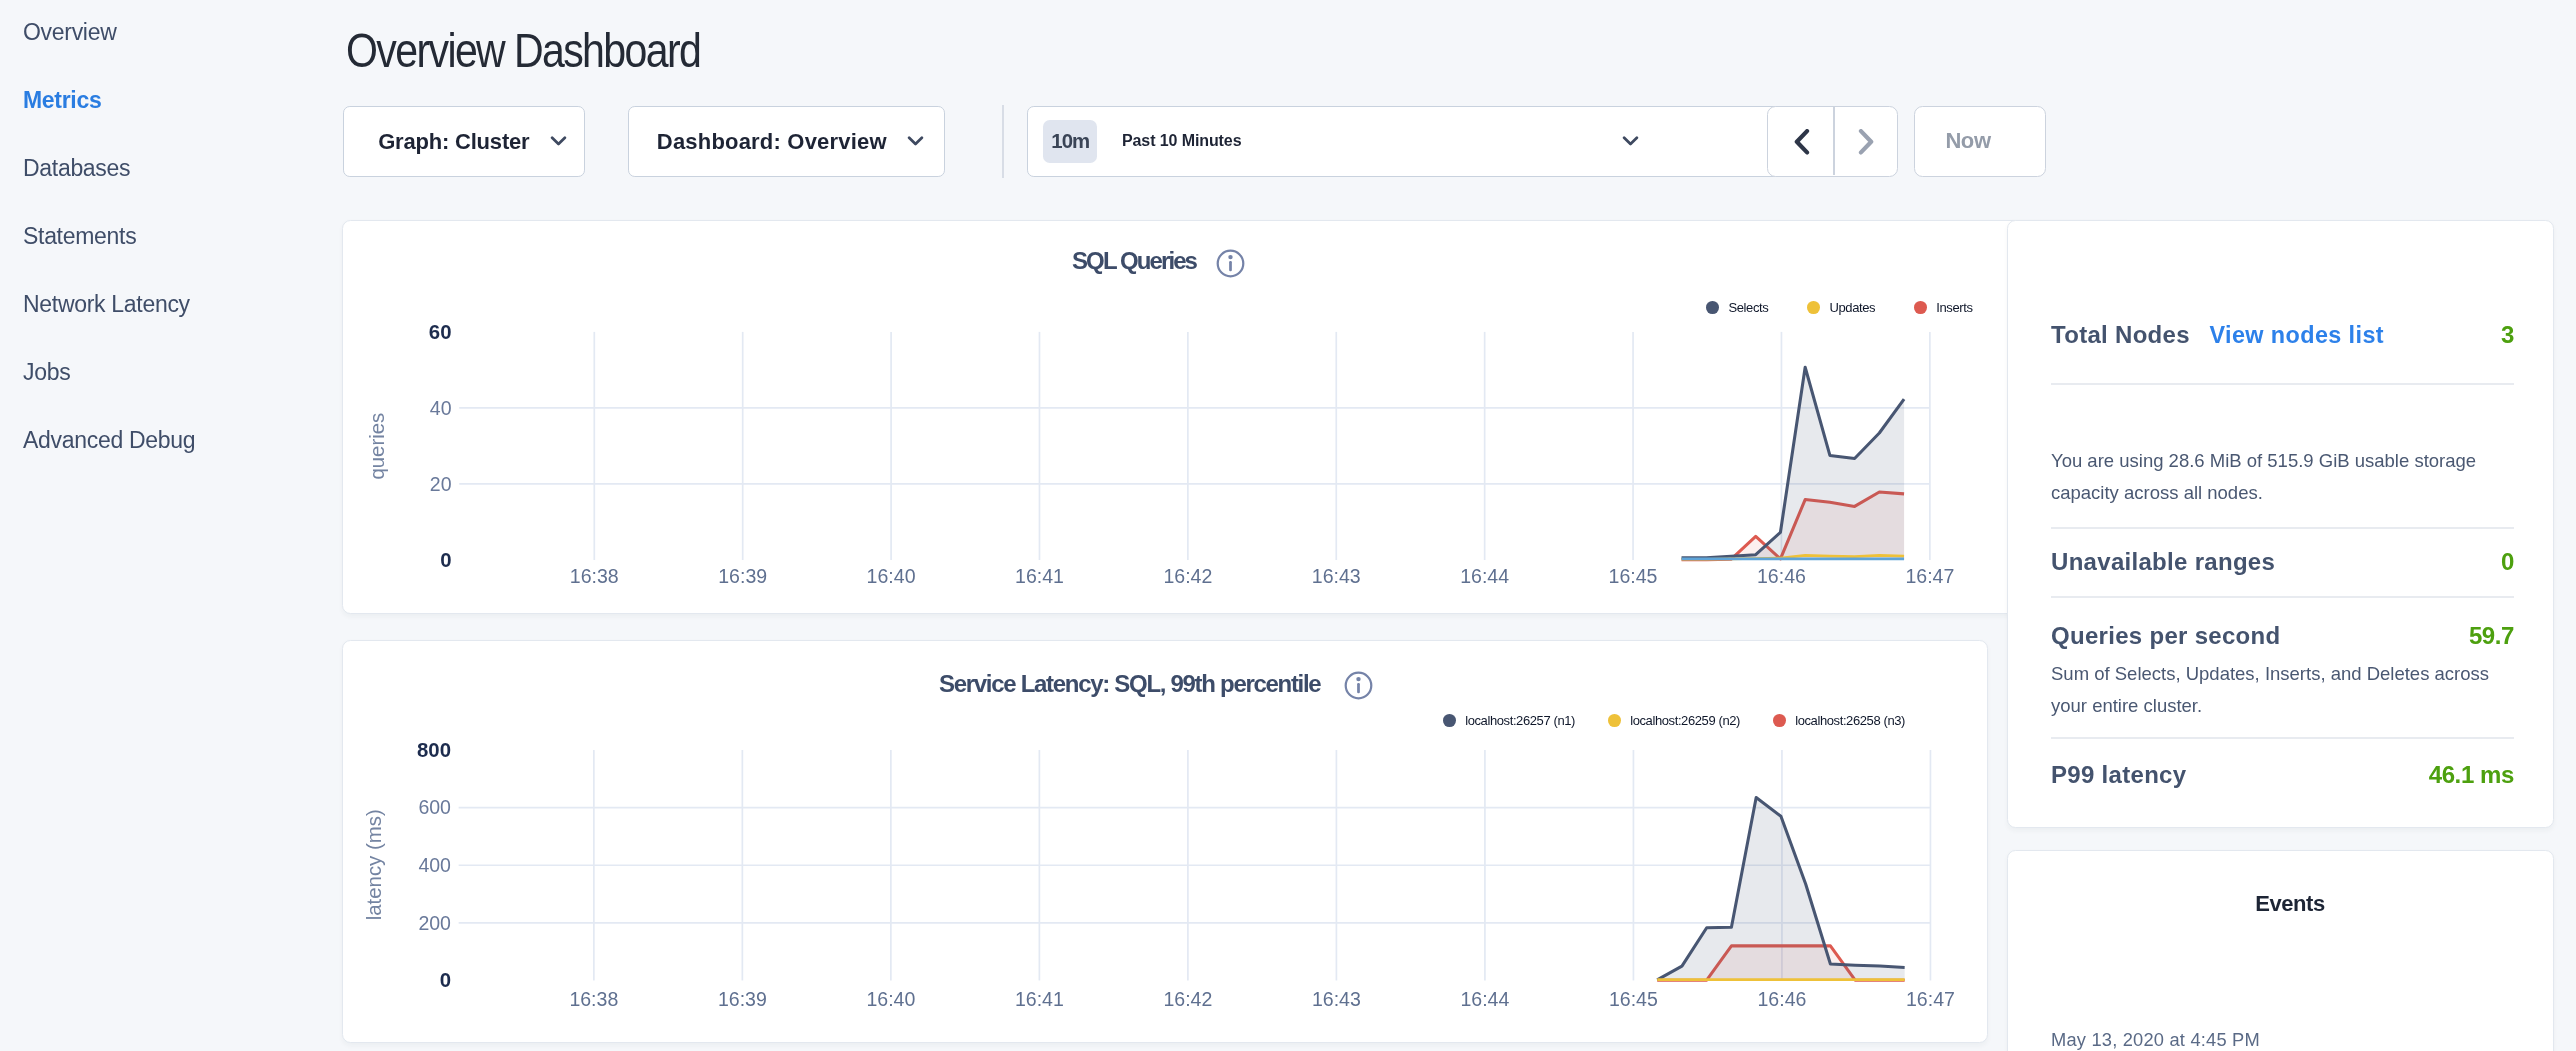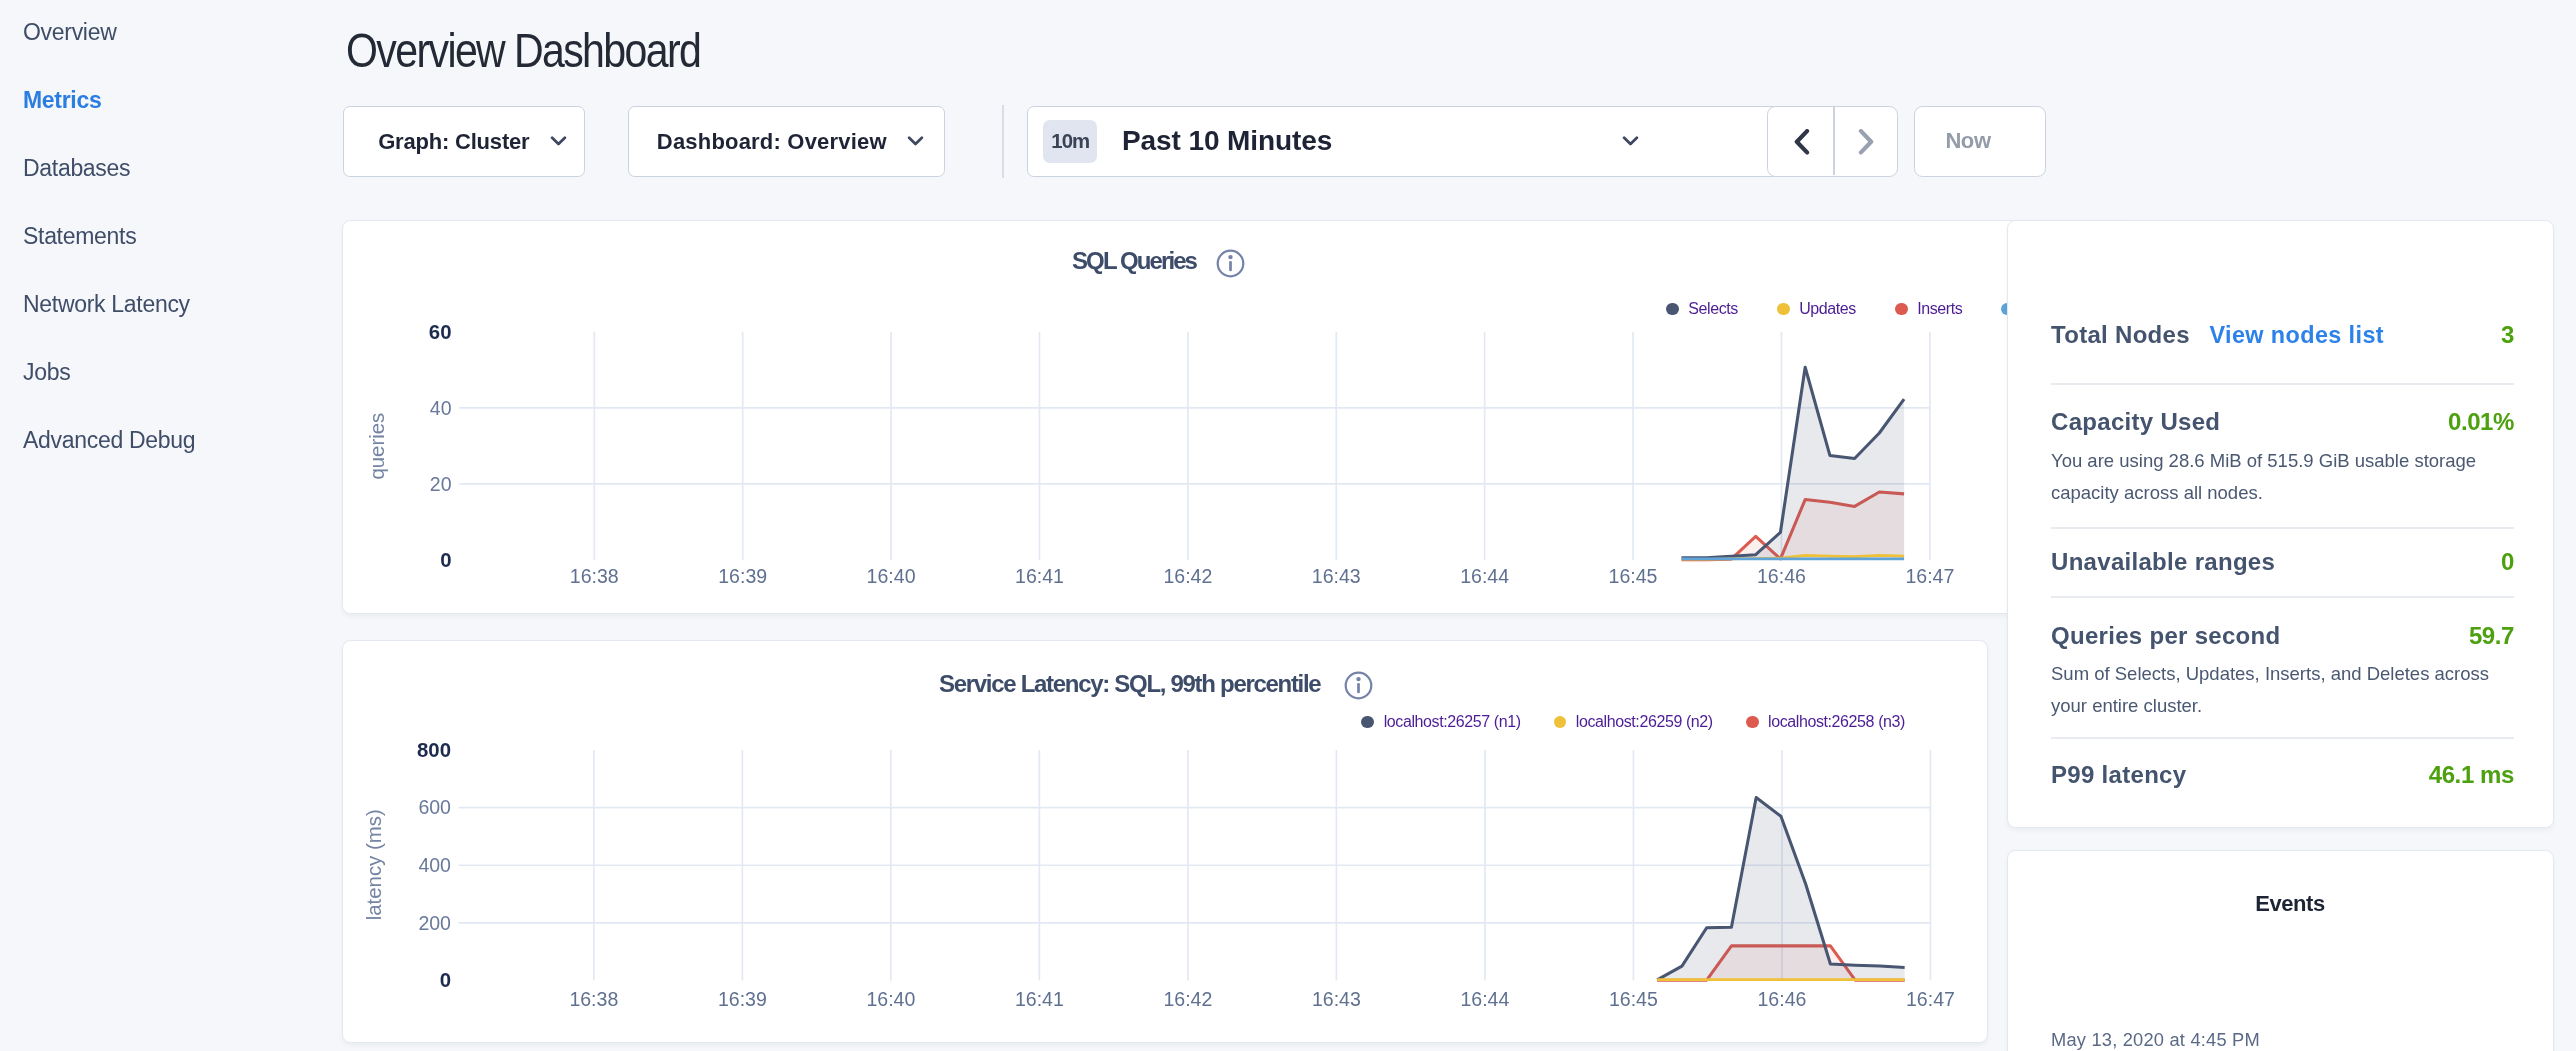--- a/index.html
+++ b/index.html
@@ -10,33 +10,33 @@
 .nav { position:absolute; left:23px; top:-1.7px; }
 .nav div { height:68px; line-height:68px; font-size:23px; letter-spacing:-0.3px; color:#3f4d68; }
 .nav .active { color:#2a7de1; font-weight:bold; }
 
 .pagetitle { position:absolute; left:346px; top:23px; font-size:43px; letter-spacing:-1.7px; color:#242a35; transform:scale(0.955,1.12); transform-origin:left top; }
 
 .dd { position:absolute; top:106px; height:71px; background:#fff; border:1.7px solid #c9d2de; border-radius:6.8px; display:flex; align-items:center; justify-content:center; font-weight:bold; font-size:22px; color:#1e2435; }
 .tsep { position:absolute; top:105px; left:1002px; width:1.7px; height:73px; background:#d8dde6; }
 .timesel { position:absolute; top:106px; left:1027px; width:759px; height:71px; background:#fff; border:1.7px solid #c9d2de; border-radius:6.8px; }
 .badge10 { position:absolute; left:15.3px; top:12.8px; width:54px; height:43px; background:#e0e5ef; border-radius:6.8px; text-align:center; line-height:43px; font-size:20.4px; font-weight:bold; color:#3a4456; letter-spacing:-0.9px; }
-.tstext { position:absolute; left:94px; top:0; height:68px; line-height:68px; font-size:28px; font-weight:bold; letter-spacing:-0.1px; color:#1e2435; }
+.tstext { position:absolute; left:94px; top:0; height:68px; line-height:68px; font-size:16px; font-weight:bold; letter-spacing:-0.1px; color:#1e2435; }
 .btnpair { position:absolute; top:106px; left:1767px; width:131px; height:71px; background:#fff; border:1.7px solid #ccd3de; border-radius:8.5px; }
 .btnpair .mid { position:absolute; left:65px; top:0; width:1.7px; height:68px; background:#ccd3de; }
 .nowbtn { position:absolute; top:106px; left:1914px; width:132px; height:71px; background:#fff; border:1.7px solid #ccd3de; border-radius:8.5px; text-align:center; line-height:68px; font-size:22px; font-weight:bold; letter-spacing:-0.4px; color:#949ca9; }
 
 .card { position:absolute; background:#fff; border:1.7px solid #e3e8ef; border-radius:8.5px; box-shadow:0 2.6px 5.1px rgba(30,40,60,.04); }
 #card1 { left:342px; top:220px; width:1790px; height:394px; }
 #card2 { left:342px; top:640px; width:1646px; height:403px; }
 #cardsum { left:2007px; top:220px; width:547px; height:608px; }
 #cardev  { left:2007px; top:850px; width:547px; height:221px; }
 .ctitle { position:absolute; font-weight:bold; color:#3d4c69; font-size:24px; white-space:nowrap; }
 
-.legend { position:absolute; display:flex; align-items:center; font-size:16px; letter-spacing:-0.4px; color:#4c1d95; }
+.legend { position:absolute; display:flex; align-items:center; font-size:13px; letter-spacing:-0.4px; color:#0f172a; }
 .legend .dot { width:12.8px; height:12.8px; border-radius:50%; margin-right:9.4px; }
 .legend .lbl { margin-right:39px; }
 .legend.l2 .lbl { margin-right:33px; }
 .legend .lbl:last-child { margin-right:0; }
 
 .sumhead { position:absolute; width:100%; text-align:center; font-size:25px; font-weight:bold; color:#1d2535; letter-spacing:-0.3px; }
 .srow { position:absolute; left:43px; width:463px; }
 .slabel { font-weight:bold; font-size:24px; color:#44536e; letter-spacing:0.3px; }
 .sval { position:absolute; right:0; top:0; font-weight:bold; font-size:24px; color:#4da00f; letter-spacing:-0.4px; }
 .slink { font-weight:bold; font-size:23.4px; color:#2d81ea; letter-spacing:0.4px; margin-left:12px; }
@@ -194,21 +194,20 @@
       <path d="M1545.5,398.66125 L1574.6,398.66125 L1603.7,398.66125 L1632.8,358.35 L1661.9,358.35 L1691,358.35 L1720.1,358.35 L1749.2,358.35 L1778.3,398.66125 L1807.4,398.66125 L1836.5,398.66125" fill="none" stroke="#dd5a50" stroke-width="3.6" stroke-linejoin="round"></path>
       <path d="M1545.5,399 L1545.5,398.3225 L1574.6,382.0625 L1603.7,337.00875 L1632.8,336.33125 L1661.9,183.89375 L1691,205.9125 L1720.1,285.51875 L1749.2,379.69125 L1778.3,381.04625 L1807.4,382.0625 L1836.5,383.75625 L1836.5,399 Z" fill="rgba(72,86,114,0.13)" stroke="none"></path>
       <path d="M1545.5,398.3225 L1574.6,382.0625 L1603.7,337.00875 L1632.8,336.33125 L1661.9,183.89375 L1691,205.9125 L1720.1,285.51875 L1749.2,379.69125 L1778.3,381.04625 L1807.4,382.0625 L1836.5,383.75625" fill="none" stroke="#485672" stroke-width="3.6" stroke-linejoin="round"></path>
       <path d="M1545.5,397.98375 L1574.6,397.98375 L1603.7,397.98375 L1632.8,397.98375 L1661.9,397.98375 L1691,397.98375 L1720.1,397.98375 L1749.2,397.98375 L1778.3,397.98375 L1807.4,397.98375 L1836.5,397.98375" fill="none" stroke="#eec139" stroke-width="3.2" stroke-linejoin="round"></path>
     </svg>
 </div>
 
 <div class="card" id="cardsum">
   <div class="srow" style="top:100px;"><span class="slabel">Total Nodes</span>&nbsp;&nbsp;<span class="slink">View nodes list</span><span class="sval">3</span></div>
   <div class="sdiv" style="top:162px;"></div>
-  <div class="srow" style="top:187px;"><span class="slabel">Capacity Used</span><span class="sval">0.01%</span></div>
   <div class="spara" style="top:224px;">You are using 28.6 MiB of 515.9 GiB usable storage<br>capacity across all nodes.</div>
   <div class="sdiv" style="top:306px;"></div>
   <div class="srow" style="top:327px;"><span class="slabel">Unavailable ranges</span><span class="sval">0</span></div>
   <div class="sdiv" style="top:375px;"></div>
   <div class="srow" style="top:401px;"><span class="slabel">Queries per second</span><span class="sval">59.7</span></div>
   <div class="spara" style="top:437px;">Sum of Selects, Updates, Inserts, and Deletes across<br>your entire cluster.</div>
   <div class="sdiv" style="top:516px;"></div>
   <div class="srow" style="top:540px;"><span class="slabel">P99 latency</span><span class="sval">46.1 ms</span></div>
 </div>
 

